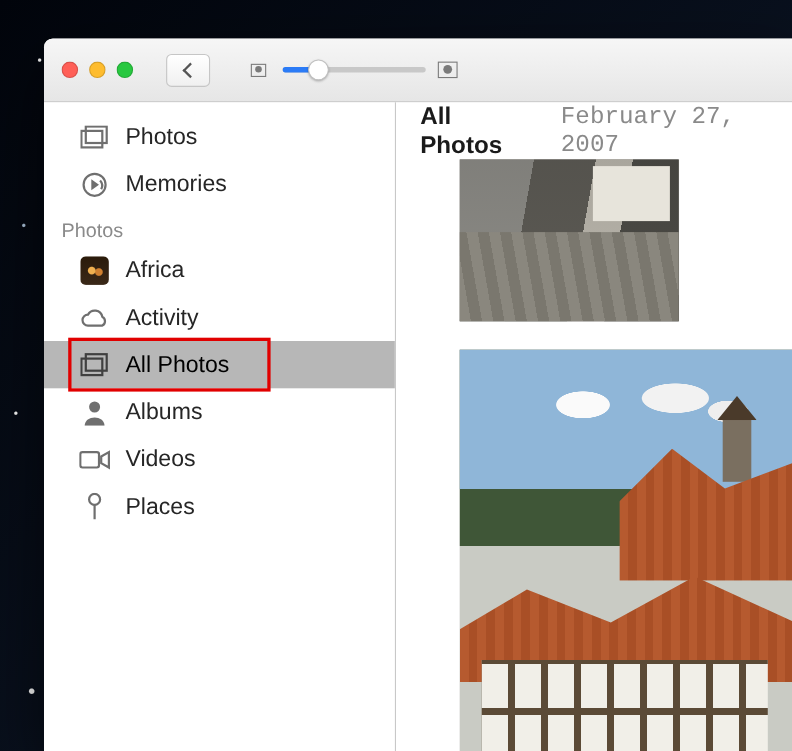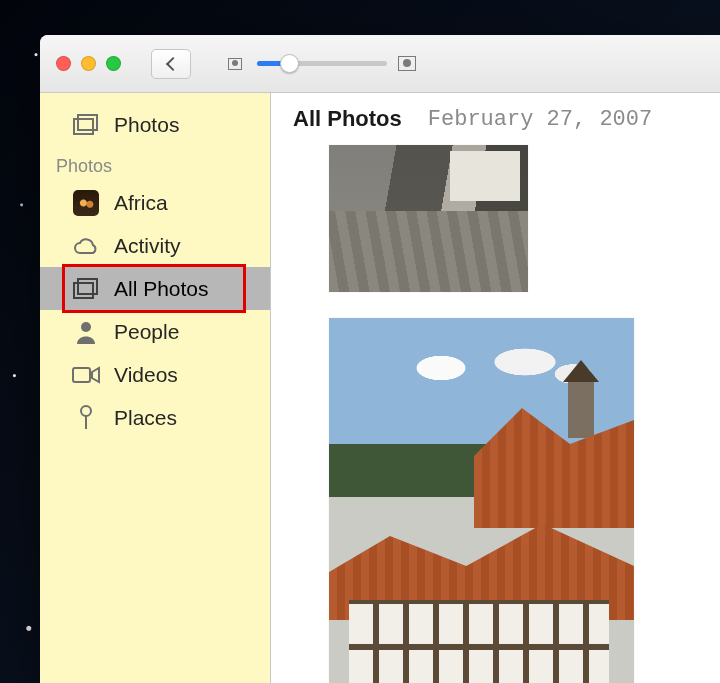--- a/index.html
+++ b/index.html
@@ -59,21 +59,21 @@
   .thumb-icon .person { position:absolute; left:7px; top:4px; width:6px; height:6px; border-radius:50%; background:#7a7a7a; }
   .thumb-icon.large .outer { left:1px; top:0; width:18px; height:15px; }
   .thumb-icon.large .person { left:6px; top:3px; width:8px; height:8px; }
 
   .slider { position: relative; width: 130px; height: 5px; background: #c8c8c8; border-radius: 3px; }
   .slider .fill { position: absolute; left:0; top:0; height:100%; width:22%; background:#2b7bf6; border-radius:3px; }
   .slider .knob { position:absolute; left:18%; top:-7px; width:19px; height:19px; background:#fff; border:1px solid #c0c0c0; border-radius:50%; box-shadow:0 1px 2px rgba(0,0,0,0.25); }
 
   
   .body { flex:1; display:flex; min-height:0; }
-  .sidebar { width:231px; background:#fef9c3; border-right:1px solid #c8c8c8; padding-top:10px; overflow:hidden; }
+  .sidebar { width:320px; background:#ffffff; border-right:1px solid #c8c8c8; padding-top:10px; overflow:hidden; }
   .content { flex:1; background:#ffffff; display:flex; flex-direction:column; }
 
   .sb-item { display:flex; align-items:center; height:43px; padding-left:32px; gap:14px; font-size:21px; color:#262626; cursor:default; }
   .sb-item.selected { background:#b7b7b7; color:#000; font-weight:500; }
   .sb-section { padding:10px 0 4px 16px; font-size:18px; color:#8a8a8a; }
   .sb-icon { width:28px; height:24px; display:flex; align-items:center; justify-content:center; color:#6f6f6f; }
 
   .highlight-box { position:absolute; border:3px solid #e10000; pointer-events:none; }
 
   .header-row { height:52px; display:flex; align-items:center; gap:26px; padding-left:22px; border-bottom:0px; }
@@ -167,20 +167,30 @@
       <div class="sb-item">
         <span class="sb-icon">
           <svg width="26" height="22" viewBox="0 0 26 22">
               <rect x="1" y="5" width="19" height="15" fill="none" stroke="#6f6f6f" stroke-width="2"></rect>
               <rect x="5" y="1" width="19" height="15" fill="none" stroke="#6f6f6f" stroke-width="2"></rect>
             </svg>
         </span>
         <span>Photos</span>
       </div>
 
+      <div class="sb-item">
+        <span class="sb-icon">
+          <svg width="26" height="26" viewBox="0 0 26 26">
+              <circle cx="13" cy="13" r="10" fill="none" stroke="#6f6f6f" stroke-width="2"></circle>
+              <path d="M18 9 A7 7 0 0 1 19 17" fill="none" stroke="#6f6f6f" stroke-width="2"></path>
+              <polygon points="10,8 10,18 17,13" fill="#6f6f6f"></polygon>
+            </svg>
+        </span>
+        <span>Memories</span>
+      </div>
 
       <div class="sb-section">Photos</div>
 
       <div class="sb-item">
         <span class="sb-icon">
           <span class="africa-thumb"></span>
         </span>
         <span>Africa</span>
       </div>
 
@@ -208,21 +218,21 @@
       </div>
 
 
       <div class="sb-item">
         <span class="sb-icon">
           <svg width="22" height="24" viewBox="0 0 22 24">
               <circle cx="11" cy="7" r="5" fill="#6f6f6f"></circle>
               <path d="M2 24 C 2 14, 20 14, 20 24 Z" fill="#6f6f6f"></path>
             </svg>
         </span>
-        <span>People</span>
+        <span>Albums</span>
       </div>
 
       <div class="sb-item">
         <span class="sb-icon">
           <svg width="28" height="20" viewBox="0 0 28 20">
               <rect x="1" y="3" width="17" height="14" rx="2" fill="none" stroke="#6f6f6f" stroke-width="2"></rect>
               <polygon points="20,7 27,3 27,17 20,13" fill="none" stroke="#6f6f6f" stroke-width="2"></polygon>
             </svg>
         </span>
         <span>Videos</span>

